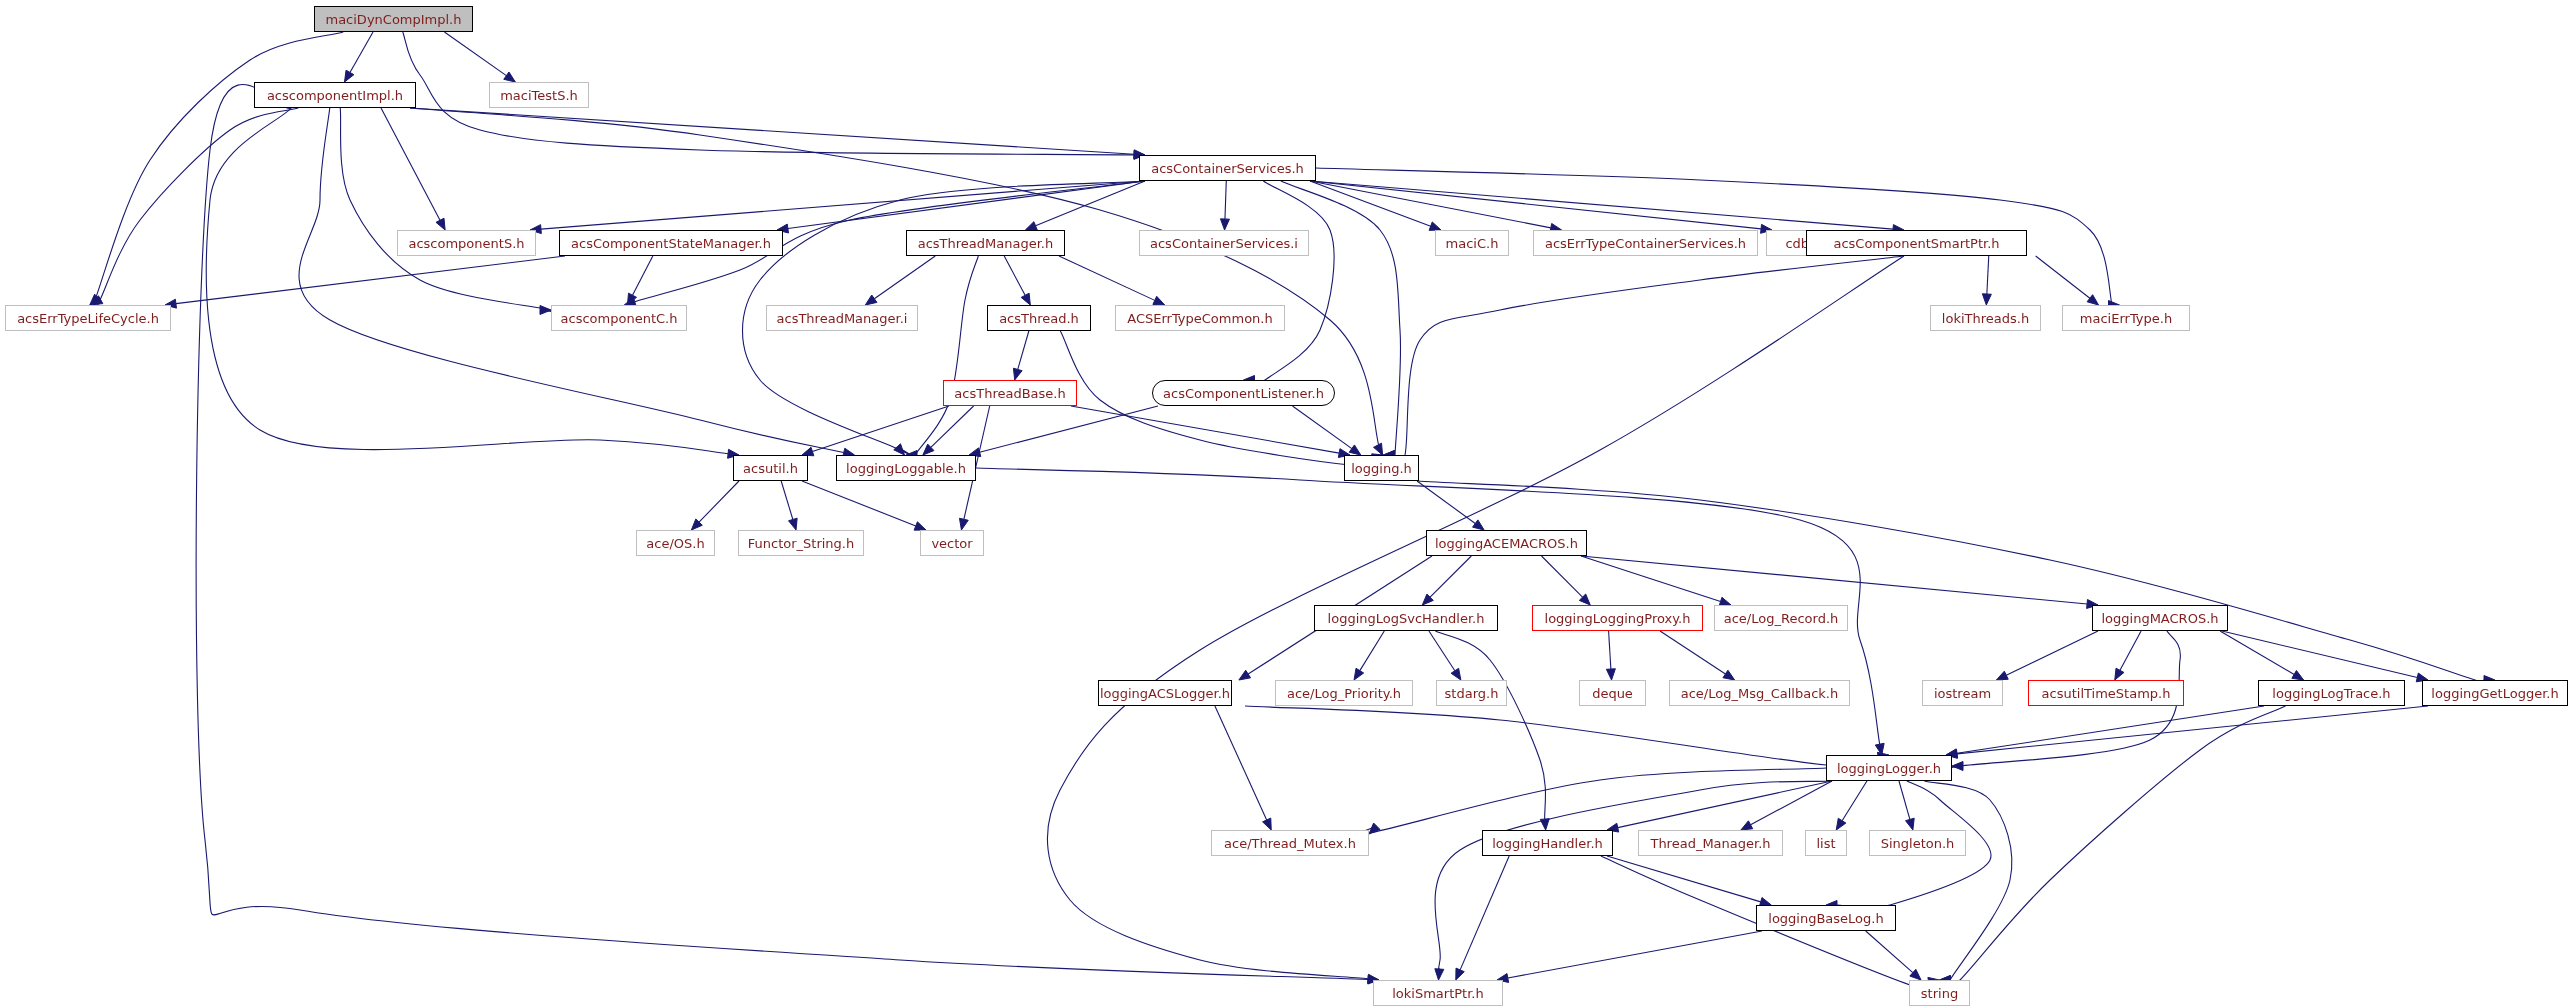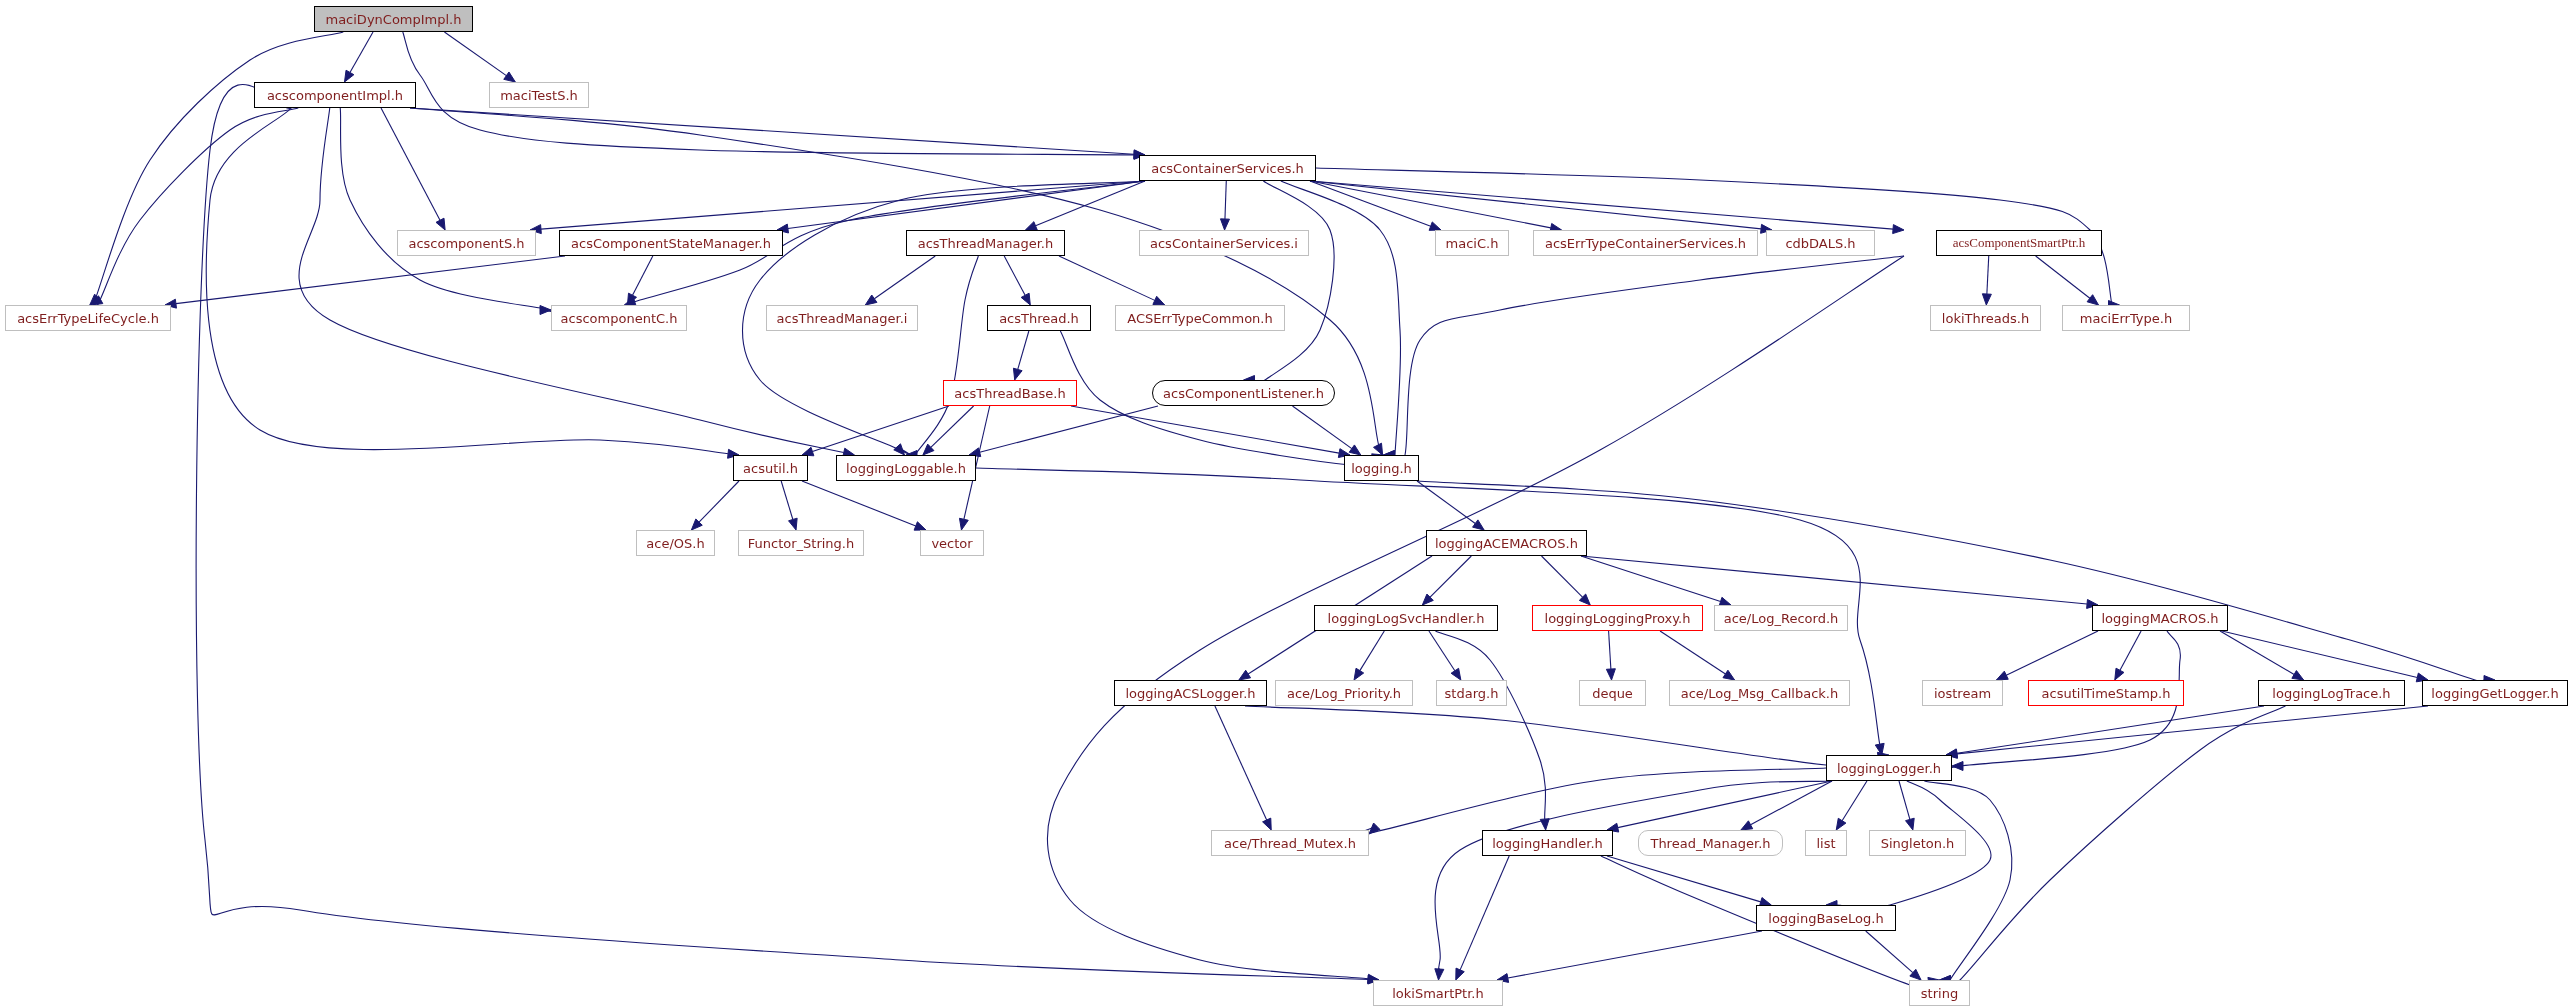--- a/index.html
+++ b/index.html
@@ -215,21 +215,21 @@
     </div>
     <div class="node-box external" style="left: 1435px; top: 230px; width: 74px;">
       <span>maciC.h</span>
     </div>
     <div class="node-box external" style="left: 1533px; top: 230px; width: 225px;">
       <span>acsErrTypeContainerServices.h</span>
     </div>
     <div class="node-box external" style="left: 1766px; top: 230px; width: 109px;">
       <span>cdbDALS.h</span>
     </div>
-    <div class="node-box documented" style="left: 1936px; top: 230px; width: 166px; font-family: Liberation Serif, serif;">
+    <div class="node-box documented" style="left: 1806px; top: 230px; width: 221px;">
       <span>acsComponentSmartPtr.h</span>
     </div>
     <div class="node-box external" style="left: 5px; top: 305px; width: 166px;">
       <span>acsErrTypeLifeCycle.h</span>
     </div>
     <div class="node-box external" style="left: 551px; top: 305px; width: 136px;">
       <span>acscomponentC.h</span>
     </div>
     <div class="node-box external" style="left: 766px; top: 305px; width: 152px;">
       <span>acsThreadManager.i</span>
@@ -278,21 +278,21 @@
     </div>
     <div class="node-box truncated" style="left: 1521px; top: 605px; width: 171px; margin-left: 11px;">
       <span>loggingLoggingProxy.h</span>
     </div>
     <div class="node-box external" style="left: 1714px; top: 605px; width: 134px;">
       <span>ace/Log_Record.h</span>
     </div>
     <div class="node-box documented" style="left: 2092px; top: 605px; width: 136px;">
       <span>loggingMACROS.h</span>
     </div>
-    <div class="node-box documented" style="left: 1098px; top: 680px; width: 153px; margin-left: 16px;">
+    <div class="node-box documented" style="left: 1098px; top: 680px; width: 134px;">
       <span>loggingACSLogger.h</span>
     </div>
     <div class="node-box external" style="left: 1275px; top: 680px; width: 138px;">
       <span>ace/Log_Priority.h</span>
     </div>
     <div class="node-box external" style="left: 1436px; top: 680px; width: 71px;">
       <span>stdarg.h</span>
     </div>
     <div class="node-box external" style="left: 1579px; top: 680px; width: 67px;">
       <span>deque</span>
@@ -314,21 +314,21 @@
     </div>
     <div class="node-box documented" style="left: 1826px; top: 755px; width: 126px;">
       <span>loggingLogger.h</span>
     </div>
     <div class="node-box external" style="left: 1211px; top: 830px; width: 158px;">
       <span>ace/Thread_Mutex.h</span>
     </div>
     <div class="node-box documented" style="left: 1482px; top: 830px; width: 131px;">
       <span>loggingHandler.h</span>
     </div>
-    <div class="node-box external" style="left: 1638px; top: 830px; width: 145px; border-radius: 10px;">
+    <div class="node-box external" style="left: 1638px; top: 830px; width: 145px;">
       <span>Thread_Manager.h</span>
     </div>
     <div class="node-box external" style="left: 1805px; top: 830px; width: 42px;">
       <span>list</span>
     </div>
     <div class="node-box external" style="left: 1869px; top: 830px; width: 97px;">
       <span>Singleton.h</span>
     </div>
     <div class="node-box documented" style="left: 1756px; top: 905px; width: 140px;">
       <span>loggingBaseLog.h</span>

